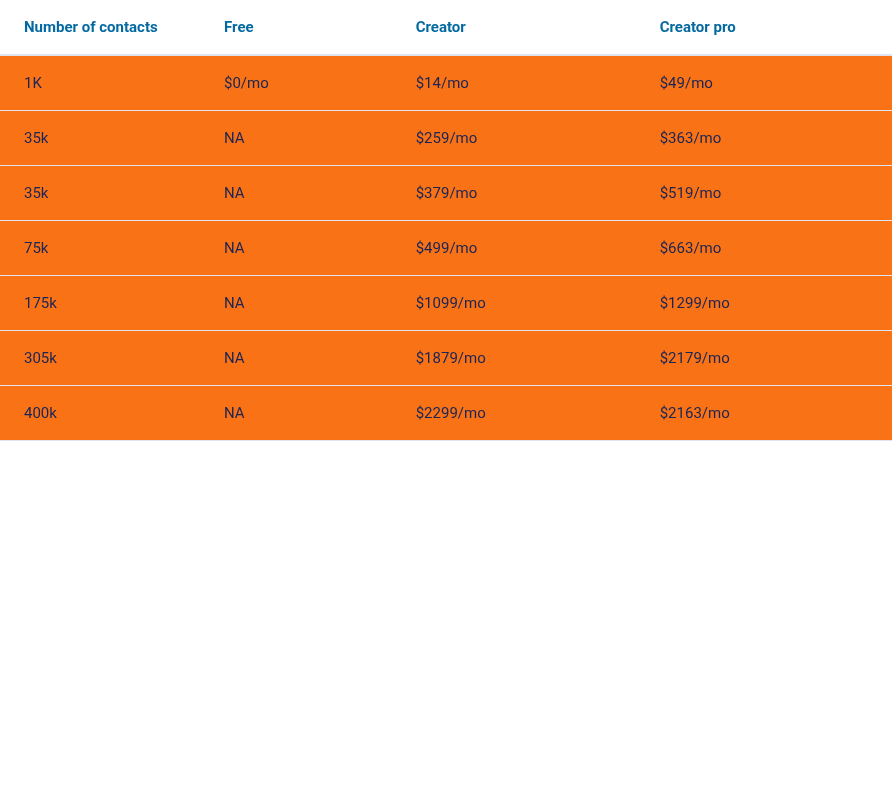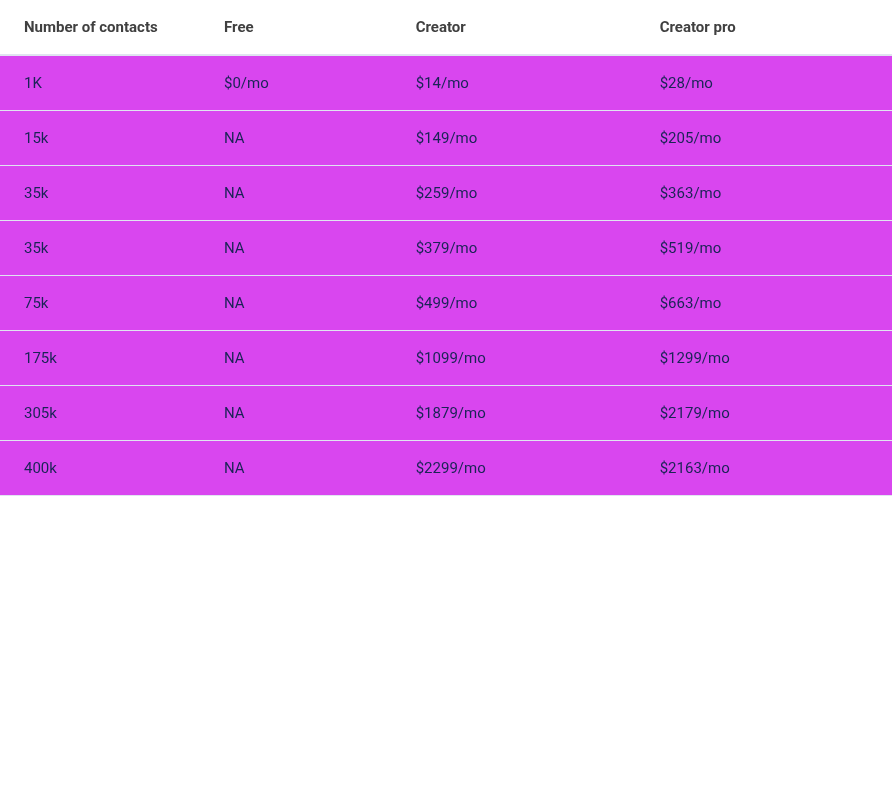--- a/index.html
+++ b/index.html
@@ -29,21 +29,21 @@
 
     thead tr {
       border-bottom: 2px solid #e0e4f0;
     }
 
     th {
       padding: 18px 24px 18px 24px;
       text-align: left;
       font-weight: 700;
       font-size: 15px;
-      color: #404040;
+      color: #0369a1;
       background: #ffffff;
     }
 
     th:first-child {
       width: 200px;
     }
 
     td {
       padding: 18px 24px;
       text-align: left;
@@ -55,21 +55,21 @@
     td:first-child {
       font-weight: 400;
     }
 
     tbody tr:last-child td {
       border-bottom: 1px solid #e0e4f0;
       margin-top: 41px;
     }
 
     tbody tr {
-      background: #d946ef;
+      background: #f97316;
     }
   </style>
 </head>
 <body>
 
 <div class="table-wrapper">
   <table>
     <thead>
       <tr>
 
@@ -78,27 +78,21 @@
           <th>Creator</th>
           <th>Creator pro</th>
         </tr>
     </thead>
     <tbody>
 
     <tr>
           <td>1K</td>
           <td>$0/mo</td>
           <td>$14/mo</td>
-          <td>$28/mo</td>
-        </tr>
-        <tr>
-          <td>15k</td>
-          <td>NA</td>
-          <td>$149/mo</td>
-          <td>$205/mo</td>
+          <td>$49/mo</td>
         </tr>
         <tr>
           <td>35k</td>
           <td>NA</td>
           <td>$259/mo</td>
           <td>$363/mo</td>
         </tr>
         <tr>
           <td>35k</td>
           <td>NA</td>

